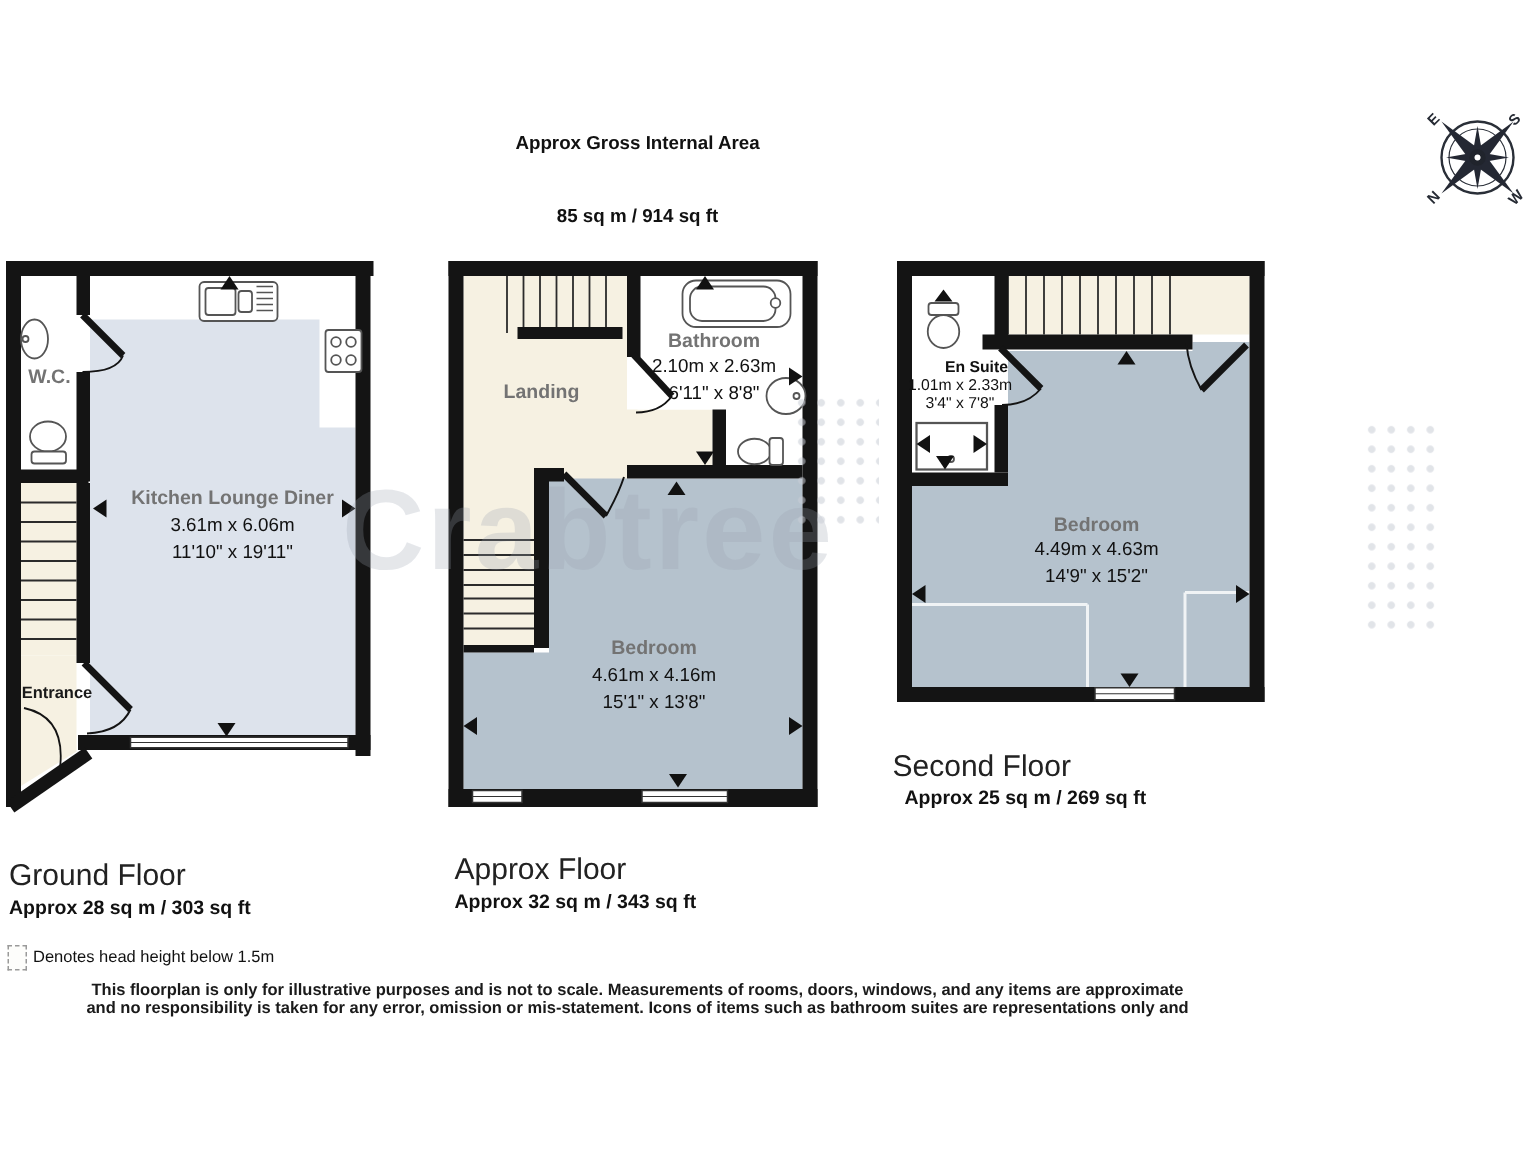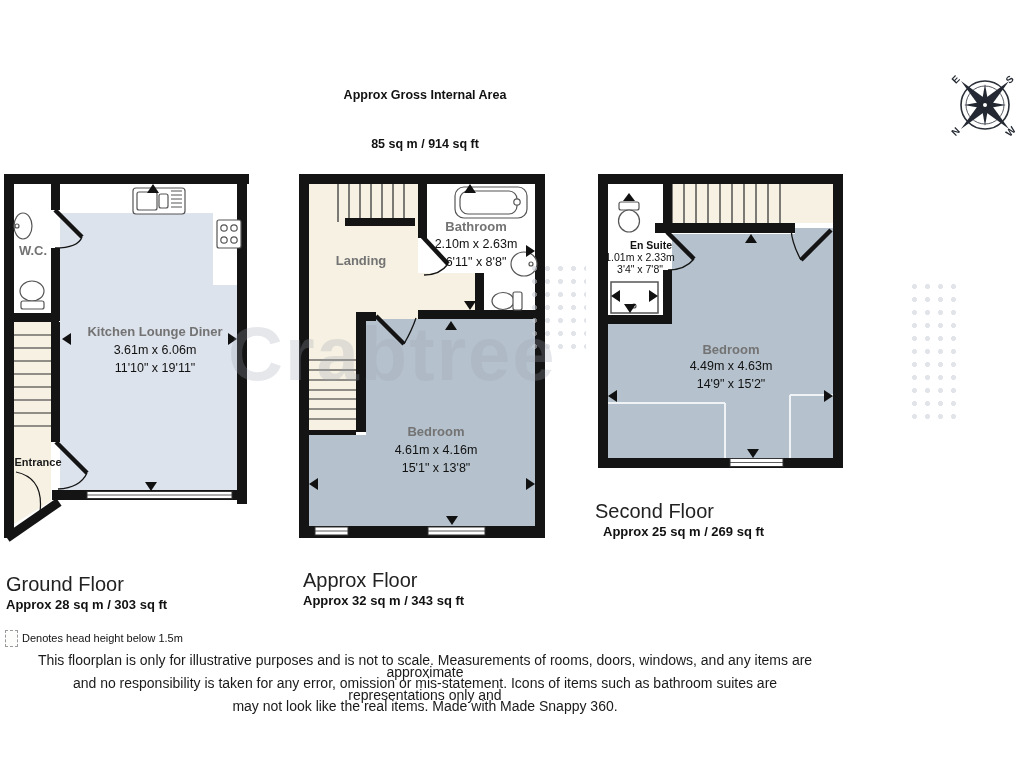--- a/index.html
+++ b/index.html
@@ -10,21 +10,21 @@
   .room-name{font-size:13px;font-weight:bold;color:#737373;}
   .room-dim{font-size:12.5px;color:#111;}
   .room-name-sm{font-size:10.5px;font-weight:bold;color:#111;}
   .room-dim-sm{font-size:10.5px;color:#111;}
   .floor-title{font-size:20px;font-weight:400;color:#222;}
   .floor-area{font-size:13px;font-weight:bold;color:#111;}
   .hdr1{font-size:12.5px;font-weight:bold;color:#111;}
   .hdr2{font-size:12.5px;font-weight:bold;color:#111;}
   .legend-text{font-size:11px;color:#111;}
   .legend-box{width:11px;height:15px;border:1px dashed #9a9a9a;background:#fdfdfb;}
-  .disc{font-size:14px;line-height:11.5px;color:#1a1a1a;}
+  .disc{font-size:11px;line-height:11.5px;color:#1a1a1a;font-weight:bold;}
   .wm{font-weight:bold;color:#9aa2b0;opacity:.25;letter-spacing:2px;font-size:76px;z-index:5;pointer-events:none;}
   .dots{background-image:radial-gradient(#c9cdd6 2.2px,transparent 2.8px);background-size:13px 13px;opacity:.55;z-index:5;}
   .lbl{z-index:10;}
   svg{position:absolute;z-index:1;}
   svg text{font-family:"Liberation Sans",sans-serif;}
 </style>
 </head>
 <body>
 
 <div id="page">
@@ -301,16 +301,15 @@
 
   <div class="abs floor-title lbl" style="left:595px;top:500px;">Second Floor</div>
   <div class="abs floor-area lbl" style="left:603px;top:524px;">Approx 25 sq m / 269 sq ft</div>
 
   <div class="abs legend-box lbl" style="left:5px;top:630px;"></div>
   <div class="abs legend-text lbl" style="left:22px;top:632px;">Denotes head height below 1.5m</div>
 
   <div class="abs lbl" style="left:25px;top:655px;width:800px;text-align:center;">
     <div class="disc">This floorplan is only for illustrative purposes and is not to scale. Measurements of rooms, doors, windows, and any items are approximate</div>
     <div class="disc">and no responsibility is taken for any error, omission or mis-statement. Icons of items such as bathroom suites are representations only and</div>
-    <div class="disc">may not look like the real items. Made with Made Snappy 360.</div>
   </div>
 
 </div>
 
 </body></html>

